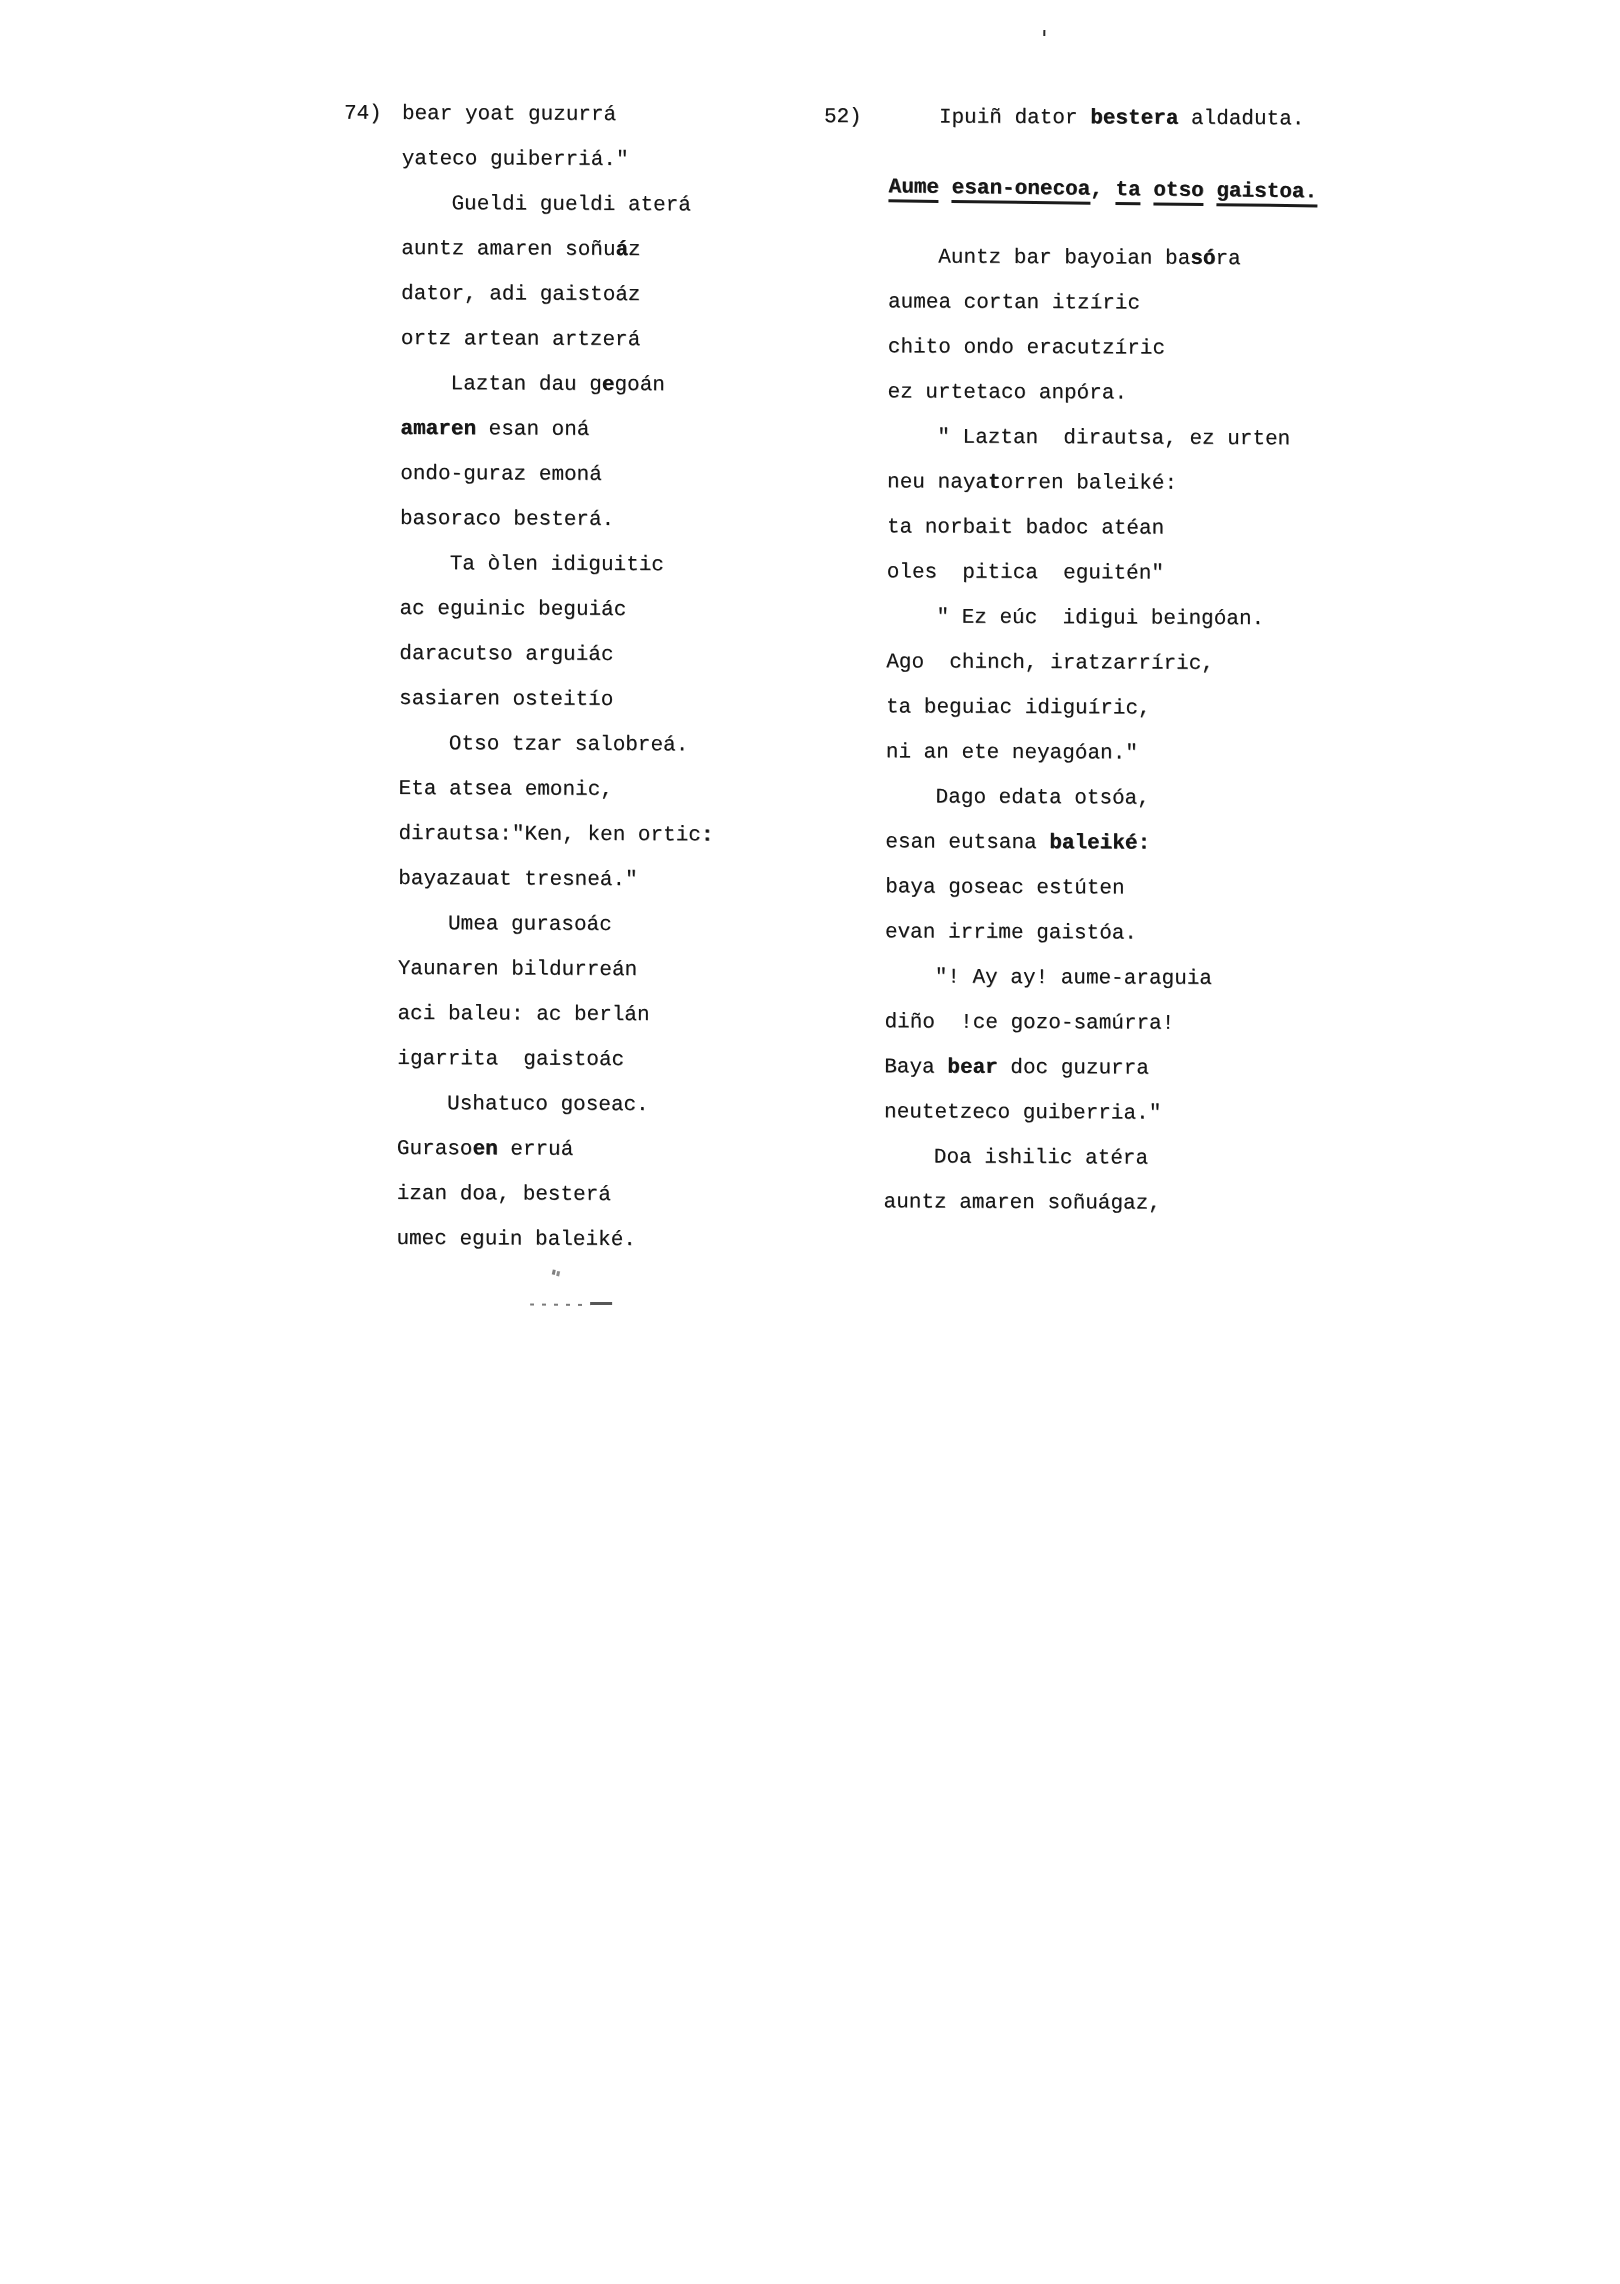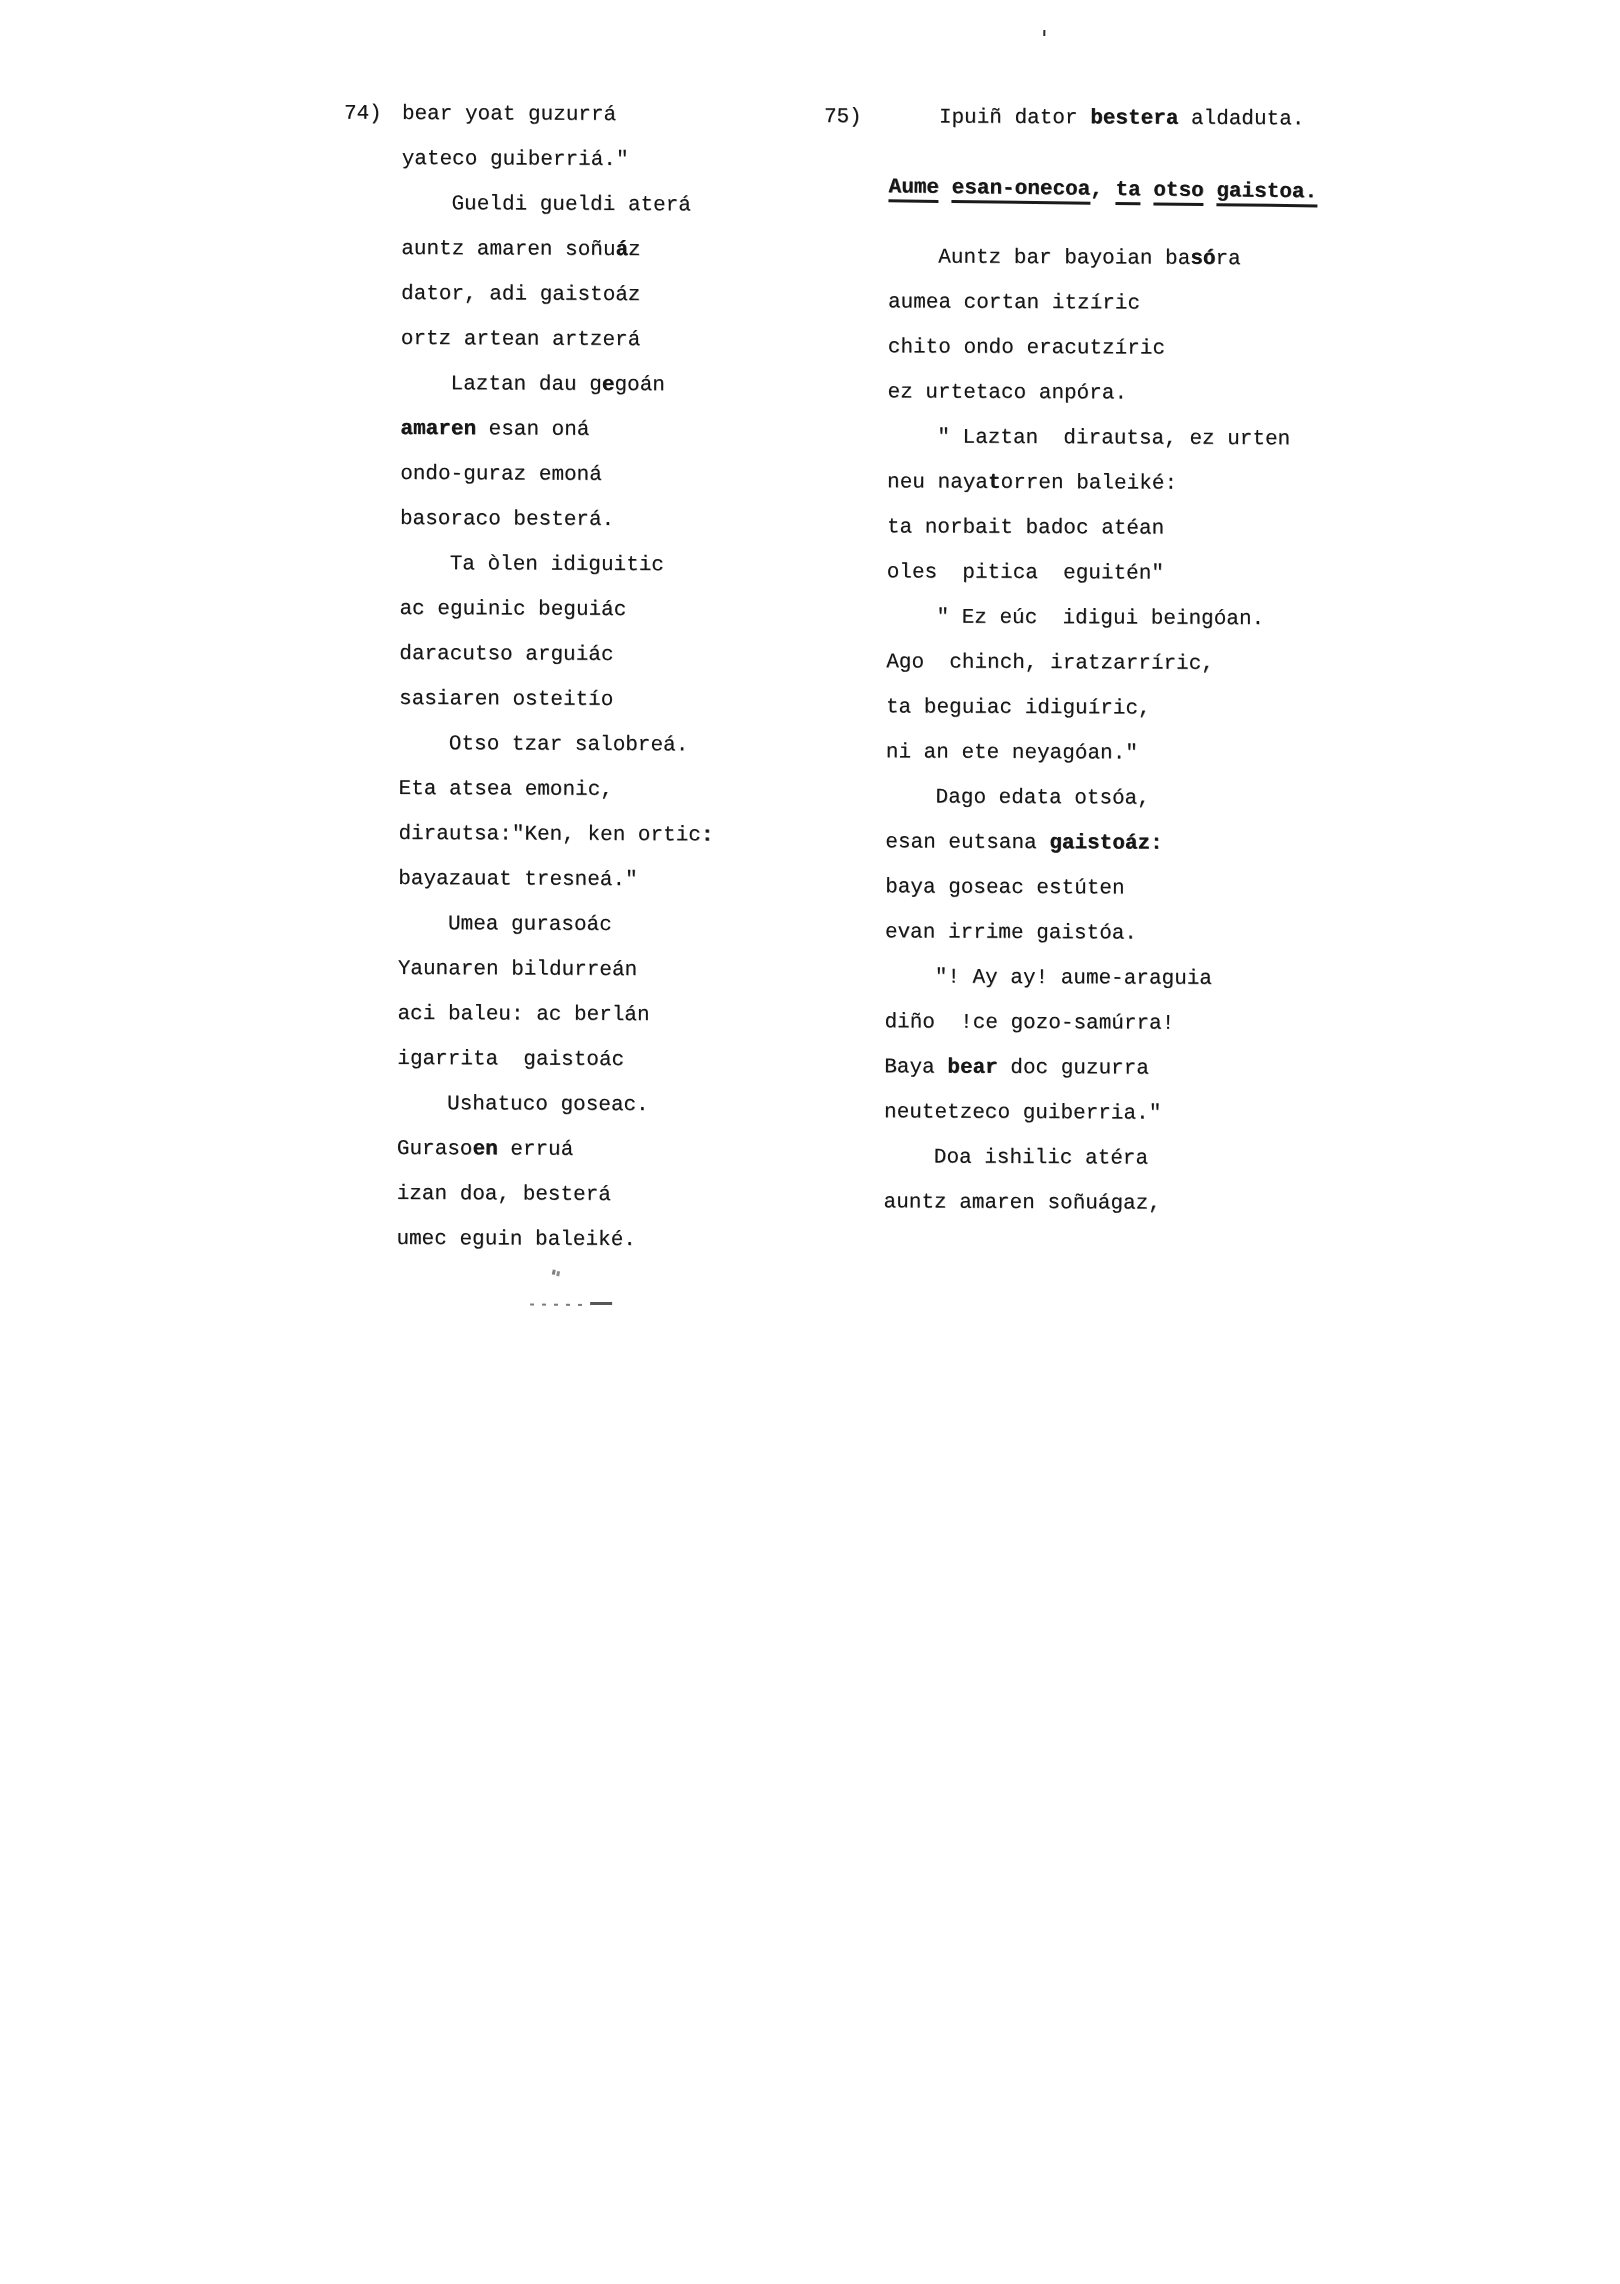--- a/index.html
+++ b/index.html
@@ -91,37 +91,37 @@
         <div class="line"><span>Yaunaren bildurreán</span></div>
         <div class="line"><span>aci baleu: ac berlán</span></div>
         <div class="line"><span>igarrita  gaistoác</span></div>
         <div class="line ind"><span>Ushatuco goseac.</span></div>
         <div class="line"><span>Guraso</span><span class="bold">en</span><span> erruá</span></div>
         <div class="line"><span>izan doa, besterá</span></div>
         <div class="line"><span>umec eguin baleiké.</span></div>
       </div>
 
     <div class="col col-right">
-      <span class="col-label">75)</span>
+      <span class="col-label">52)</span>
     <div class="line ind"><span>Ipuiñ dator </span><span class="bold">bestera</span><span> aldaduta.</span></div>
         <div class="line title-line"><span class="underline">Aume</span><span> </span><span class="underline">esan-onecoa</span><span>, </span><span class="underline">ta</span><span> </span><span class="underline">otso</span><span> </span><span class="underline">gaistoa.</span></div>
         <div class="line ind"><span>Auntz bar bayoian ba</span><span class="bold">só</span><span>ra</span></div>
         <div class="line"><span>aumea cortan itzíric</span></div>
         <div class="line"><span>chito ondo eracutzíric</span></div>
         <div class="line"><span>ez urtetaco anpóra.</span></div>
         <div class="line ind"><span>" Laztan  dirautsa, ez urten</span></div>
         <div class="line"><span>neu naya</span><span class="bold">t</span><span>orren baleiké:</span></div>
         <div class="line"><span>ta norbait badoc atéan</span></div>
         <div class="line"><span>oles  pitica  eguitén"</span></div>
         <div class="line ind"><span>" Ez eúc  idigui beingóan.</span></div>
         <div class="line"><span>Ago  chinch, iratzarríric,</span></div>
         <div class="line"><span>ta beguiac idiguíric,</span></div>
         <div class="line"><span>ni an ete neyagóan."</span></div>
         <div class="line ind"><span>Dago edata otsóa,</span></div>
-        <div class="line"><span>esan eutsana </span><span class="bold">gaistoáz:</span></div>
+        <div class="line"><span>esan eutsana </span><span class="bold">baleiké:</span></div>
         <div class="line"><span>baya goseac estúten</span></div>
         <div class="line"><span>evan irrime gaistóa.</span></div>
         <div class="line ind"><span>"! Ay ay! aume-araguia</span></div>
         <div class="line"><span>diño  !ce gozo-samúrra!</span></div>
         <div class="line"><span>Baya </span><span class="bold">bear</span><span> doc guzurra</span></div>
         <div class="line"><span>neutetzeco guiberria."</span></div>
         <div class="line ind"><span>Doa ishilic atéra</span></div>
         <div class="line"><span>auntz amaren soñuágaz,</span></div>
       </div>
 

